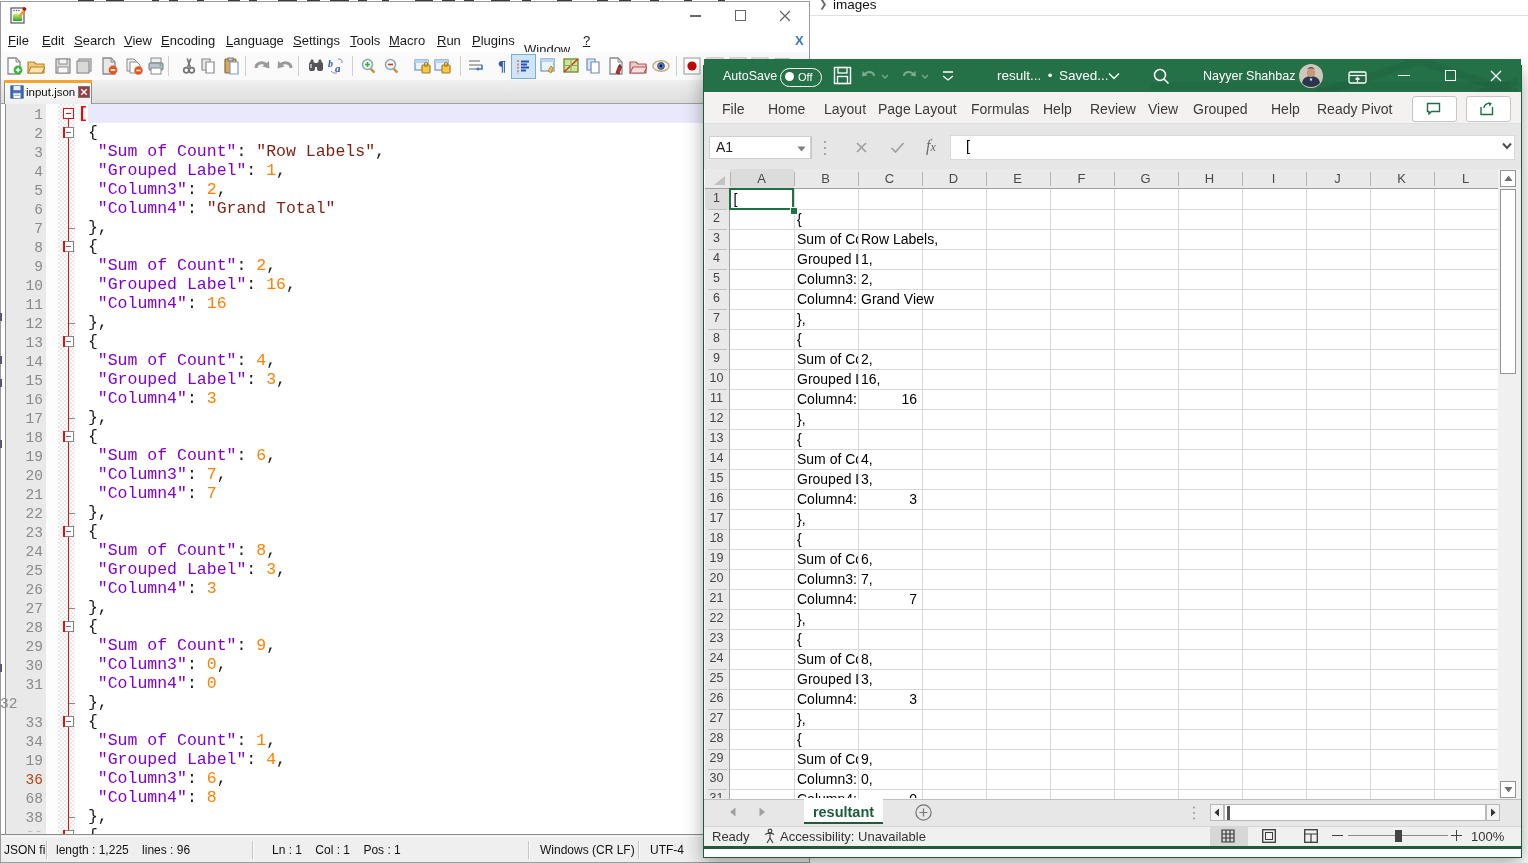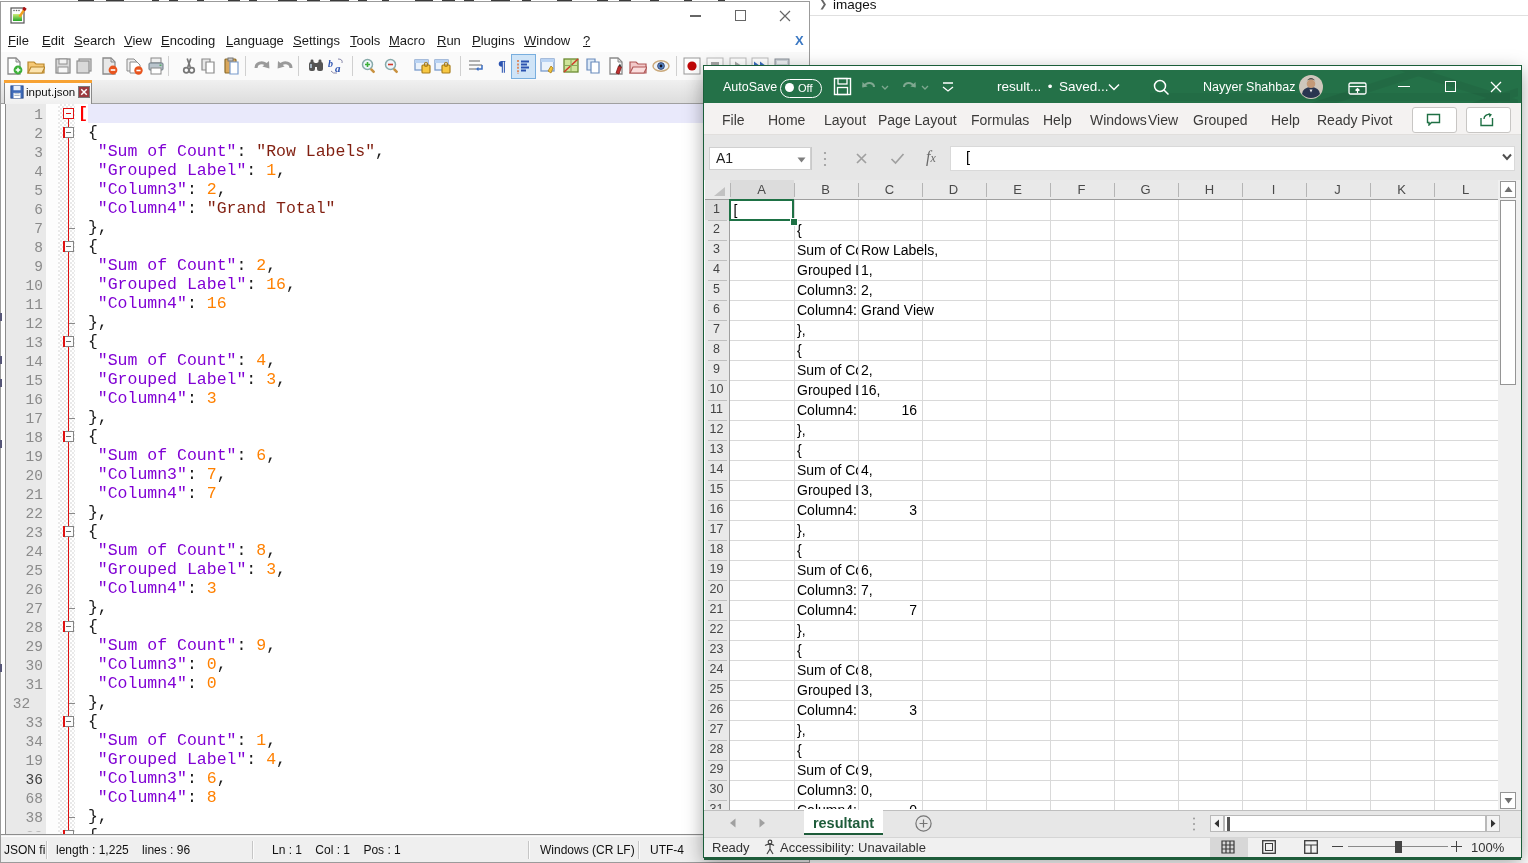--- a/index.html
+++ b/index.html
@@ -64,21 +64,21 @@
 <div class="ab mi" style="left:42px;top:33px"><u>E</u>dit</div>
 <div class="ab mi" style="left:74px;top:33px"><u>S</u>earch</div>
 <div class="ab mi" style="left:124px;top:33px"><u>V</u>iew</div>
 <div class="ab mi" style="left:161px;top:33px"><u>E</u>ncoding</div>
 <div class="ab mi" style="left:226px;top:33px"><u>L</u>anguage</div>
 <div class="ab mi" style="left:293px;top:33px"><u>S</u>ettings</div>
 <div class="ab mi" style="left:350px;top:33px"><u>T</u>ools</div>
 <div class="ab mi" style="left:389px;top:33px"><u>M</u>acro</div>
 <div class="ab mi" style="left:437px;top:33px"><u>R</u>un</div>
 <div class="ab mi" style="left:472px;top:33px"><u>P</u>lugins</div>
-<div class="ab mi" style="left:524px;top:33px"><u>W</u>indow</div>
+<div class="ab mi" style="left:524px;top:42px"><u>W</u>indow</div>
 <div class="ab mi" style="left:583px;top:33px"><u>?</u></div>
 <div class="ab" style="left:795px;top:33px;color:#3b78c3;font-size:13px;font-weight:bold">X</div>
 <div class="ab" style="left:1px;top:52px;width:808px;height:28px;background:#fafafa"></div>
 <svg class="ab" style="left:5px;top:57px" width="18" height="18" viewBox="0 0 18 18">
     <path d="M3 1 h8 l4 4 v12 h-12 z" fill="#fff" stroke="#8a8a8a" stroke-width="1.3"></path>
     <path d="M11 1 l4 4 h-4 z" fill="#dadada" stroke="#8a8a8a" stroke-width="1"></path>
     <circle cx="13" cy="13" r="4.4" fill="#3db039"></circle>
     <path d="M13 10.7 v4.6 M10.7 13 h4.6" stroke="#fff" stroke-width="1.5"></path>
   </svg>
 <svg class="ab" style="left:27px;top:57px" width="18" height="18" viewBox="0 0 18 18">
@@ -346,33 +346,33 @@
 <div class="ab" style="left:63px;top:621.0px;width:11px;height:11px;background:#fcfcfc;border:1.4px solid #858585;box-sizing:border-box"></div>
 <div class="ab" style="left:63px;top:621.0px;width:2px;height:11px;background:#e01010"></div>
 <div class="ab" style="left:65.8px;top:625.8px;width:5.6px;height:1.5px;background:#6a6a6a"></div>
 <div class="ab mono" style="left:78px;top:617.0px;clip-path:inset(0 0 0px 0)"><span class="p"> {</span></div>
 <div class="ab" style="left:0;top:638.5px;width:43px;text-align:right;color:#8a8a8a;font-family:'Liberation Mono',monospace;font-size:14.5px;clip-path:inset(0 0 0px 0)">29</div>
 <div class="ab mono" style="left:78px;top:636.0px;clip-path:inset(0 0 0px 0)"><span class="p">  </span><span class="k">"Sum of Count"</span><span class="p">: </span><span class="n">9</span><span class="p">,</span></div>
 <div class="ab" style="left:0;top:657.5px;width:43px;text-align:right;color:#8a8a8a;font-family:'Liberation Mono',monospace;font-size:14.5px;clip-path:inset(0 0 0px 0)">30</div>
 <div class="ab mono" style="left:78px;top:655.0px;clip-path:inset(0 0 0px 0)"><span class="p">  </span><span class="k">"Column3"</span><span class="p">: </span><span class="n">0</span><span class="p">,</span></div>
 <div class="ab" style="left:0;top:676.5px;width:43px;text-align:right;color:#8a8a8a;font-family:'Liberation Mono',monospace;font-size:14.5px;clip-path:inset(0 0 0px 0)">31</div>
 <div class="ab mono" style="left:78px;top:674.0px;clip-path:inset(0 0 0px 0)"><span class="p">  </span><span class="k">"Column4"</span><span class="p">: </span><span class="n">0</span></div>
-<div class="ab" style="left:0;top:695.5px;width:43px;text-align:center;color:#8a8a8a;font-family:'Liberation Mono',monospace;font-size:14.5px;clip-path:inset(0 0 0px 0)">32</div>
+<div class="ab" style="left:0;top:695.5px;width:43px;text-align:left;color:#8a8a8a;font-family:'Liberation Mono',monospace;font-size:14.5px;clip-path:inset(0 0 0px 0)">32</div>
 <div class="ab" style="left:69px;top:702.5px;width:5.5px;height:1.5px;background:#8a8a8a"></div>
 <div class="ab mono" style="left:78px;top:693.0px;clip-path:inset(0 0 0px 0)"><span class="p"> },</span></div>
 <div class="ab" style="left:0;top:714.5px;width:43px;text-align:right;color:#8a8a8a;font-family:'Liberation Mono',monospace;font-size:14.5px;clip-path:inset(0 0 0px 0)">33</div>
 <div class="ab" style="left:63px;top:716.0px;width:11px;height:11px;background:#fcfcfc;border:1.4px solid #858585;box-sizing:border-box"></div>
 <div class="ab" style="left:63px;top:716.0px;width:2px;height:11px;background:#e01010"></div>
 <div class="ab" style="left:65.8px;top:720.8px;width:5.6px;height:1.5px;background:#6a6a6a"></div>
 <div class="ab mono" style="left:78px;top:712.0px;clip-path:inset(0 0 0px 0)"><span class="p"> {</span></div>
 <div class="ab" style="left:0;top:733.5px;width:43px;text-align:right;color:#8a8a8a;font-family:'Liberation Mono',monospace;font-size:14.5px;clip-path:inset(0 0 0px 0)">34</div>
 <div class="ab mono" style="left:78px;top:731.0px;clip-path:inset(0 0 0px 0)"><span class="p">  </span><span class="k">"Sum of Count"</span><span class="p">: </span><span class="n">1</span><span class="p">,</span></div>
 <div class="ab" style="left:0;top:752.5px;width:43px;text-align:right;color:#8a8a8a;font-family:'Liberation Mono',monospace;font-size:14.5px;clip-path:inset(0 0 0px 0)">19</div>
 <div class="ab mono" style="left:78px;top:750.0px;clip-path:inset(0 0 0px 0)"><span class="p">  </span><span class="k">"Grouped Label"</span><span class="p">: </span><span class="n">4</span><span class="p">,</span></div>
-<div class="ab" style="left:0;top:771.5px;width:43px;text-align:right;color:#404040;font-family:'Liberation Mono',monospace;font-size:14.5px;clip-path:inset(0 0 0px 0)">36</div>
+<div class="ab" style="left:0;top:771.5px;width:43px;text-align:right;color:#c2410c;font-family:'Liberation Mono',monospace;font-size:14.5px;clip-path:inset(0 0 0px 0)">36</div>
 <div class="ab mono" style="left:78px;top:769.0px;clip-path:inset(0 0 0px 0)"><span class="p">  </span><span class="k">"Column3"</span><span class="p">: </span><span class="n">6</span><span class="p">,</span></div>
 <div class="ab" style="left:0;top:790.5px;width:43px;text-align:right;color:#8a8a8a;font-family:'Liberation Mono',monospace;font-size:14.5px;clip-path:inset(0 0 0px 0)">68</div>
 <div class="ab mono" style="left:78px;top:788.0px;clip-path:inset(0 0 0px 0)"><span class="p">  </span><span class="k">"Column4"</span><span class="p">: </span><span class="n">8</span></div>
 <div class="ab" style="left:0;top:809.5px;width:43px;text-align:right;color:#8a8a8a;font-family:'Liberation Mono',monospace;font-size:14.5px;clip-path:inset(0 0 0px 0)">38</div>
 <div class="ab" style="left:69px;top:816.5px;width:5.5px;height:1.5px;background:#8a8a8a"></div>
 <div class="ab mono" style="left:78px;top:807.0px;clip-path:inset(0 0 0px 0)"><span class="p"> },</span></div>
 <div class="ab" style="left:0;top:828.5px;width:43px;text-align:right;color:#8a8a8a;font-family:'Liberation Mono',monospace;font-size:14.5px;clip-path:inset(0 0 13.0px 0)">39</div>
 <div class="ab" style="left:63px;top:830.0px;width:11px;height:11px;background:#fcfcfc;border:1.4px solid #858585;box-sizing:border-box"></div>
 <div class="ab" style="left:63px;top:830.0px;width:2px;height:11px;background:#e01010"></div>
 <div class="ab" style="left:65.8px;top:834.8px;width:5.6px;height:1.5px;background:#6a6a6a"></div>
@@ -393,21 +393,21 @@
 <div class="ab" style="left:639px;top:841px;width:1px;height:18px;background:#fbfbfb"></div>
 <div class="ab" style="left:650px;top:843px;font-size:12px;color:#111;white-space:pre">UTF-4</div>
 <div class="ab" style="left:706px;top:841px;width:1px;height:18px;background:#c6c6c6"></div>
 <div class="ab" style="left:707px;top:841px;width:1px;height:18px;background:#fbfbfb"></div>
 <div class="ab" style="left:0;top:313px;width:2px;height:8px;background:#555577"></div>
 <div class="ab" style="left:0;top:356px;width:2px;height:8px;background:#555577"></div>
 <div class="ab" style="left:0;top:379px;width:2px;height:8px;background:#555577"></div>
 <div class="ab" style="left:0;top:440px;width:2px;height:8px;background:#555577"></div>
 <div class="ab" style="left:0;top:664px;width:2px;height:8px;background:#555577"></div>
 <div class="ab" style="left:703px;top:65px;width:817px;height:791px;background:#fff;border:1px solid #1b5e3a;box-sizing:content-box;box-shadow:0 6px 18px rgba(0,0,0,0.35)"></div>
-<div class="ab" id="xl" style="left:704px;top:70px;width:817px;height:791px;overflow:hidden">
+<div class="ab" id="xl" style="left:704px;top:59px;width:817px;height:791px;overflow:hidden">
 <div class="ab" style="left:0px;top:0px;width:817px;height:33px;background:#247148"></div>
 <svg class="ab" style="left:446px;top:0px" width="368" height="33" viewBox="0 0 368 33">
       <path d="M140 44 L330 -18 M205 -18 L400 44 M300 44 L430 2" stroke="rgba(0,0,0,0.055)" stroke-width="8" fill="none"></path>
       <path d="M-200 27 h560" stroke="rgba(0,0,0,0.04)" stroke-width="8"></path>
     </svg>
 <div class="ab" style="left:19px;top:10px;color:#fff;font-size:12.5px">AutoSave</div>
 <div class="ab" style="left:76px;top:9px;width:40px;height:17px;border:1.4px solid #fff;border-radius:10px"></div>
 <div class="ab" style="left:80.5px;top:13px;width:9px;height:9px;border-radius:50%;background:#fff"></div>
 <div class="ab" style="left:94px;top:11.5px;color:#fff;font-size:11px">Off</div>
 <svg class="ab" style="left:129px;top:7px" width="19" height="19" viewBox="0 0 19 19">
@@ -454,21 +454,21 @@
 <svg class="ab" style="left:786px;top:11px" width="12" height="12" viewBox="0 0 12 12">
       <path d="M1 1 L11 11 M11 1 L1 11" stroke="#fff" stroke-width="1.3"></path>
     </svg>
 <div class="ab" style="left:0px;top:33px;width:817px;height:32px;background:#f4f2f1;border-bottom:1px solid #e1dfdd;box-sizing:border-box"></div>
 <div class="ab" style="left:18px;top:41.5px;color:#3b3a39;font-size:14px">File</div>
 <div class="ab" style="left:64px;top:41.5px;color:#3b3a39;font-size:14px">Home</div>
 <div class="ab" style="left:120px;top:41.5px;color:#3b3a39;font-size:14px">Layout</div>
 <div class="ab" style="left:174px;top:41.5px;color:#3b3a39;font-size:14px">Page Layout</div>
 <div class="ab" style="left:267px;top:41.5px;color:#3b3a39;font-size:14px">Formulas</div>
 <div class="ab" style="left:339px;top:41.5px;color:#3b3a39;font-size:14px">Help</div>
-<div class="ab" style="left:386px;top:41.5px;color:#3b3a39;font-size:14px">Windows</div>
+<div class="ab" style="left:386px;top:41.5px;color:#3b3a39;font-size:14px">Review</div>
 <div class="ab" style="left:444px;top:41.5px;color:#3b3a39;font-size:14px">View</div>
 <div class="ab" style="left:489px;top:41.5px;color:#3b3a39;font-size:14px">Grouped</div>
 <div class="ab" style="left:567px;top:41.5px;color:#3b3a39;font-size:14px">Help</div>
 <div class="ab" style="left:613px;top:41.5px;color:#3b3a39;font-size:14px">Ready Pivot</div>
 <div class="ab" style="left:708px;top:37px;width:43px;height:24px;background:#fff;border:1px solid #c8c6c4;border-radius:3px"></div>
 <svg class="ab" style="left:722px;top:43px" width="15" height="13" viewBox="0 0 15 13">
       <path d="M1.5 1.5 h12 v8 h-8 l-2.5 2.5 v-2.5 h-1.5z" fill="none" stroke="#1f7044" stroke-width="1.4"></path>
     </svg>
 <div class="ab" style="left:762px;top:37px;width:43px;height:24px;background:#fff;border:1px solid #c8c6c4;border-radius:3px"></div>
 <svg class="ab" style="left:775px;top:42px" width="16" height="15" viewBox="0 0 16 15">

